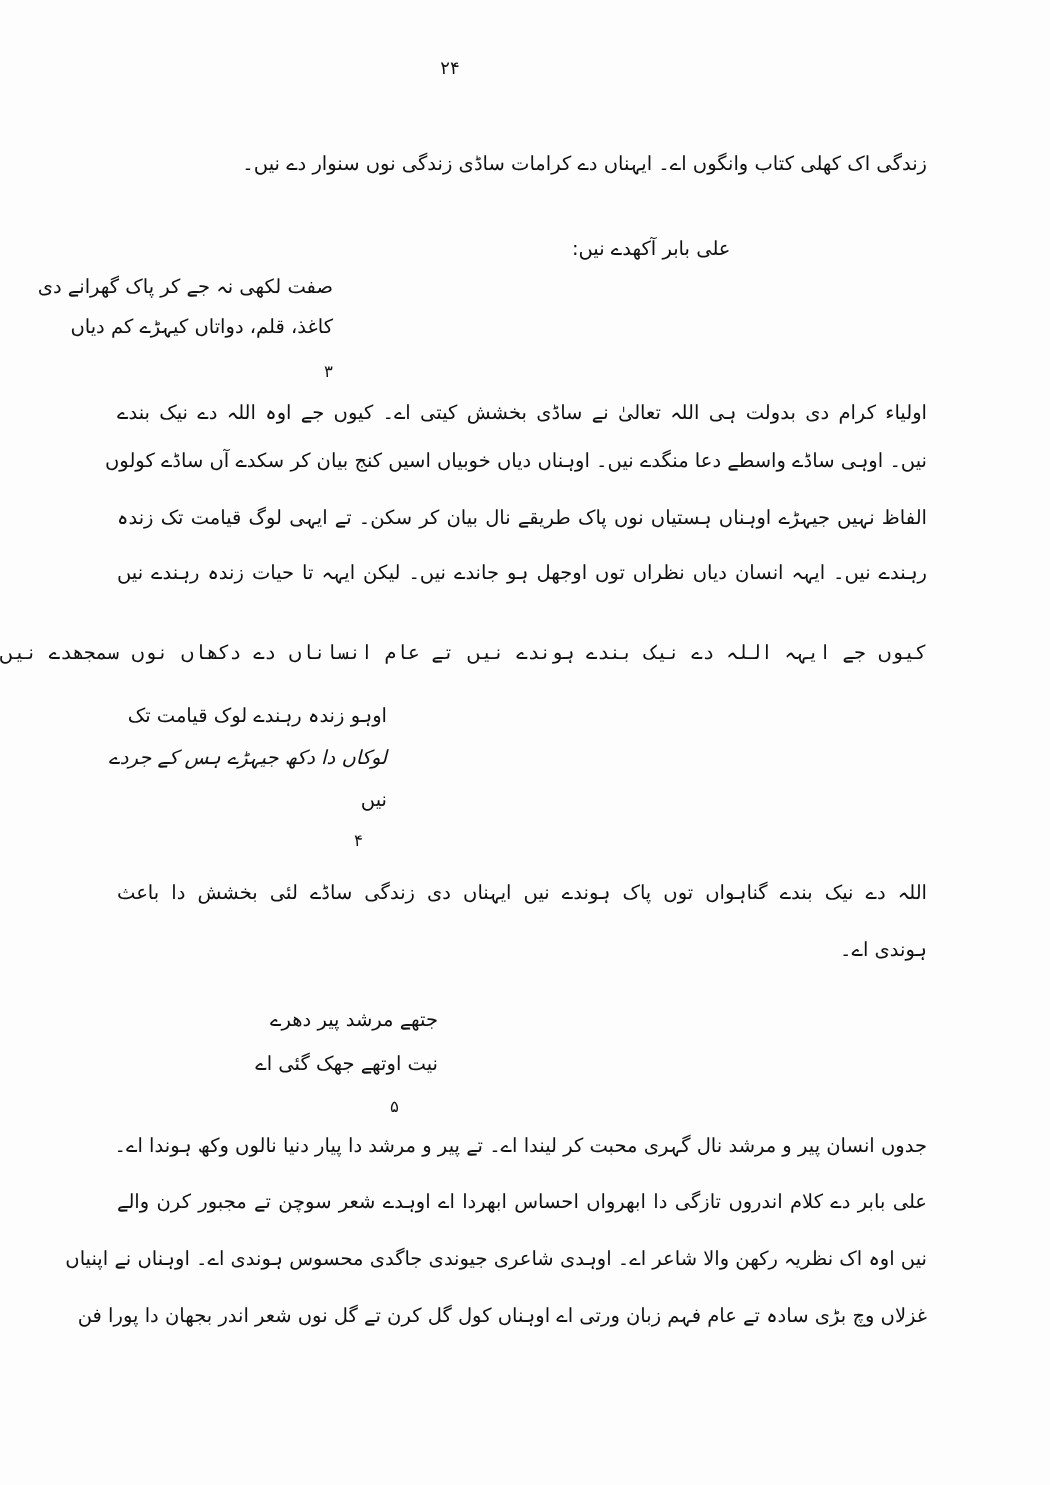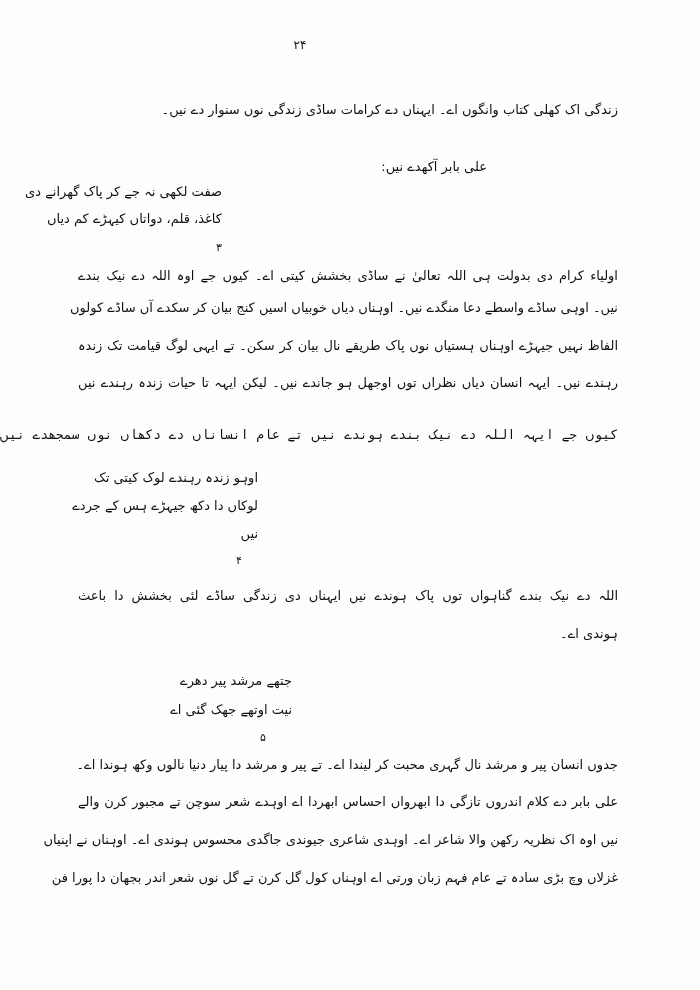--- a/index.html
+++ b/index.html
@@ -58,22 +58,22 @@
   <div class="line" style="top:182px;right:478px;"><span>صفت لکھی نہ جے کر پاک گھرانے دی</span></div>
   <div class="line" style="top:209px;right:478px;margin-left:48px;"><span>کاغذ، قلم، دواتاں کیہڑے کم دیاں</span></div>
   <div class="line" style="top:238px;right:478px;font-size:11px;"><span>۳</span></div>
 
   <div class="line prose" style="top:266px;">اولیاء کرام دی بدولت ہی اللہ تعالیٰ نے ساڈی بخشش کیتی اے۔ کیوں جے اوہ اللہ دے نیک بندے</div>
   <div class="line prose" style="top:298px;">نیں۔ اوہی ساڈے واسطے دعا منگدے نیں۔ اوہناں دیاں خوبیاں اسیں کنج بیان کر سکدے آں ساڈے کولوں</div>
   <div class="line prose" style="top:336px;">الفاظ نہیں جیہڑے اوہناں ہستیاں نوں پاک طریقے نال بیان کر سکن۔ تے ایہی لوگ قیامت تک زندہ</div>
   <div class="line prose" style="top:373px;">رہندے نیں۔ ایہہ انسان دیاں نظراں توں اوجھل ہو جاندے نیں۔ لیکن ایہہ تا حیات زندہ رہندے نیں</div>
   <div class="line" style="top:426px;right:82px;font-family:Liberation Mono, monospace;">کیوں جے ایہہ اللہ دے نیک بندے ہوندے نیں تے عام انساناں دے دکھاں نوں سمجھدے نیں:</div>
 
-  <div class="line" style="top:468px;right:442px;"><span>اوہو زندہ رہندے لوک کیتی تک</span></div>
-  <div class="line" style="top:496px;right:442px;"><span>لوکاں دا دکھ جیہڑے ہس کے جردے</span></div>
+  <div class="line" style="top:468px;right:442px;"><span>اوہو زندہ رہندے لوک قیامت تک</span></div>
+  <div class="line" style="top:496px;right:442px;font-style:italic;"><span>لوکاں دا دکھ جیہڑے ہس کے جردے</span></div>
   <div class="line" style="top:524px;right:442px;margin-left:11px;"><span>نیں</span></div>
   <div class="line" style="top:551px;right:458px;font-size:11px;"><span>۴</span></div>
 
   <div class="line prose" style="top:586px;">اللہ دے نیک بندے گناہواں توں پاک ہوندے نیں ایہناں دی زندگی ساڈے لئی بخشش دا باعث</div>
   <div class="line" style="top:624px;right:82px;">ہوندی اے۔</div>
 
   <div class="line" style="top:671px;right:408px;"><span>جتھے مرشد پیر دھرے</span></div>
   <div class="line" style="top:700px;right:408px;"><span>نیت اوتھے جھک گئی اے</span></div>
   <div class="line" style="top:728px;right:434px;font-size:11px;"><span>۵</span></div>
 

